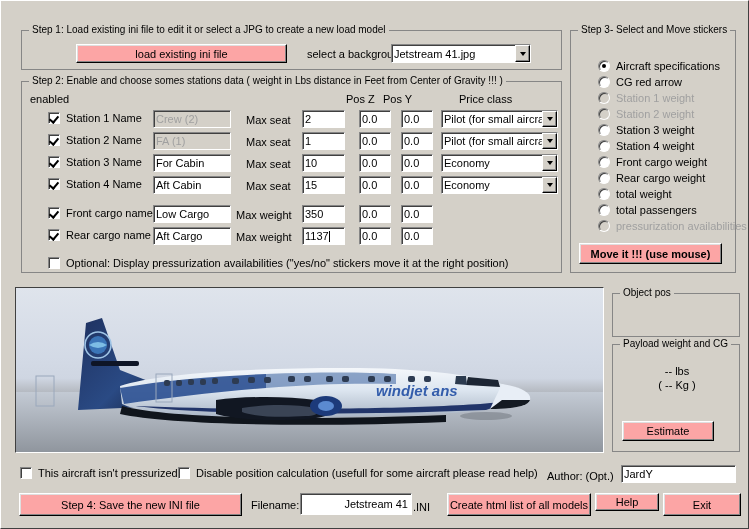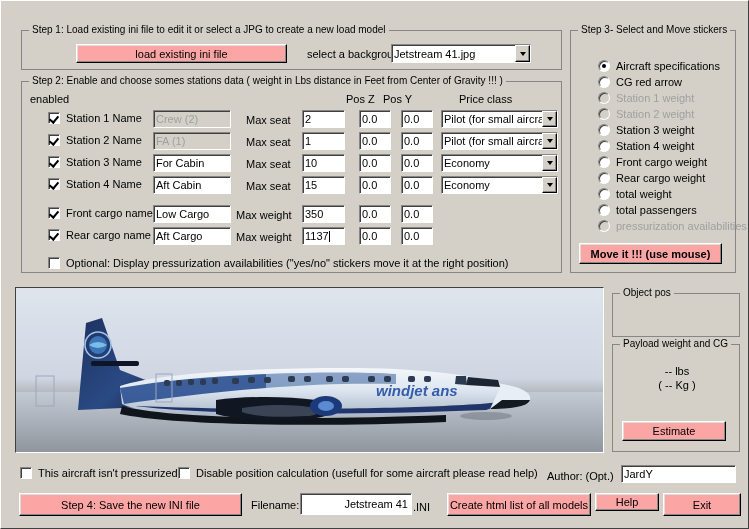--- a/index.html
+++ b/index.html
@@ -363,21 +363,21 @@
     <div class="gi"></div>
     <div class="glabel">Object pos</div>
     <div class="lbl" style="left:8px;top:14px;"></div>
   </div>
 
   <div class="group" style="left:611px;top:343px;width:128px;height:108px;">
     <div class="gi"></div>
     <div class="glabel">Payload weight and CG</div>
     <div class="lbl" style="left:0;top:20px;width:128px;text-align:center;">-- lbs</div>
     <div class="lbl" style="left:0;top:34px;width:128px;text-align:center;">( -- Kg )</div>
-    <div class="btn" style="position:absolute;left:9px;top:76px;width:104px;height:20px;">Estimate</div>
+    <div class="btn" style="position:absolute;left:9px;top:76px;width:92px;height:20px;">Estimate</div>
   </div>
 
   <div class="cbrow" style="left:177px;top:466px;">
     <span class="cb"></span>
     <span>Disable position calculation (usefull for some aircraft please read help)</span>
   </div>
   <div class="cbrow" style="left:19px;top:466px;">
     <span class="cb"></span>
     <span>This aircraft isn't pressurized</span>
   </div>

